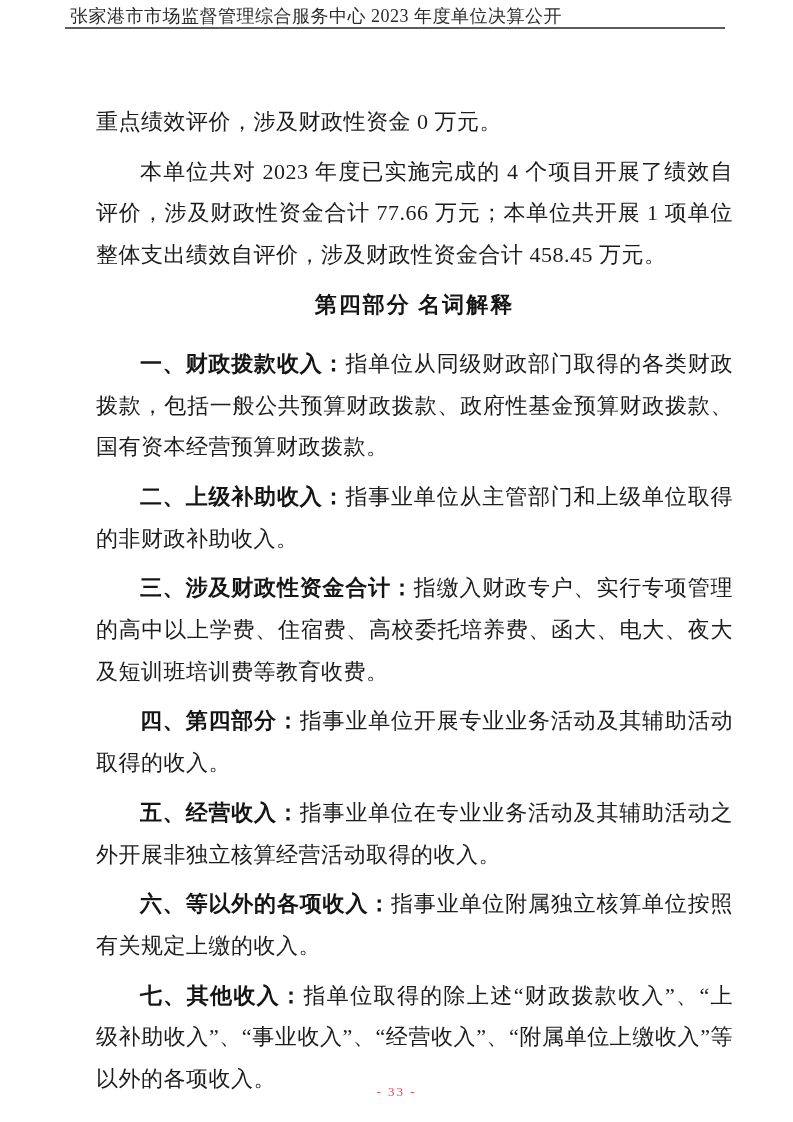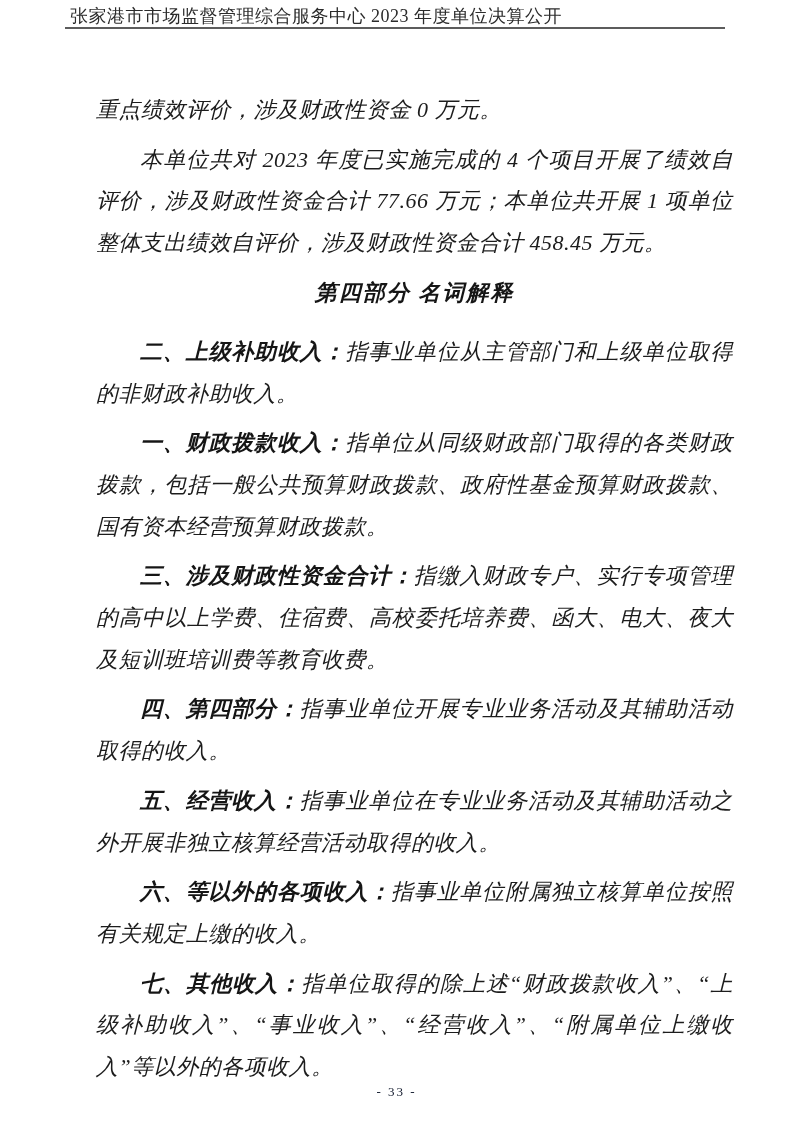--- a/index.html
+++ b/index.html
@@ -36,23 +36,22 @@
     position: absolute;
     left: 65px;
     top: 27px;
     width: 660px;
     height: 2px;
     background: #5c5c5c;
   }
   .content {
     position: absolute;
     left: 96px;
-    top: 89px;
+    top: 101px;
     width: 637px;
-    font-style: italic;
   }
   .para {
     margin: 0;
     font-size: 22px;
     line-height: 41.7px;
     text-align: justify;
     text-justify: inter-ideograph;
     letter-spacing: 0.5px;
   }
   .indent {
@@ -73,45 +72,45 @@
     color: #151515;
   }
   .page-number {
     position: absolute;
     left: 0;
     top: 1084px;
     width: 793px;
     text-align: center;
     font-size: 13px;
     letter-spacing: 2px;
-    color: #0f172a;
+    color: #ef4444;
   }
 </style>
 </head>
 <body>
 
 <div class="page">
 
   <div class="header-title">张家港市市场监督管理综合服务中心 2023 年度单位决算公开</div>
   <div class="header-rule"></div>
 
   <div class="content">
 
     <p class="para">重点绩效评价，涉及财政性资金 0 万元。</p>
 
     <p class="para indent">本单位共对 2023 年度已实施完成的 4 个项目开展了绩效自评价，涉及财政性资金合计 77.66 万元；本单位共开展 1 项单位整体支出绩效自评价，涉及财政性资金合计 458.45 万元。</p>
 
     <h2 class="section-heading">第四部分 名词解释</h2>
 
     <p class="para indent">
-      <span class="term">二、上级补助收入：</span><span>指事业单位从主管部门和上级单位取得的非财政补助收入。</span>
+      <span class="term">一、财政拨款收入：</span><span>指单位从同级财政部门取得的各类财政拨款，包括一般公共预算财政拨款、政府性基金预算财政拨款、国有资本经营预算财政拨款。</span>
     </p>
 
     <p class="para indent">
-      <span class="term">一、财政拨款收入：</span><span>指单位从同级财政部门取得的各类财政拨款，包括一般公共预算财政拨款、政府性基金预算财政拨款、国有资本经营预算财政拨款。</span>
+      <span class="term">二、上级补助收入：</span><span>指事业单位从主管部门和上级单位取得的非财政补助收入。</span>
     </p>
 
     <p class="para indent">
       <span class="term">三、涉及财政性资金合计：</span><span>指缴入财政专户、实行专项管理的高中以上学费、住宿费、高校委托培养费、函大、电大、夜大及短训班培训费等教育收费。</span>
     </p>
 
     <p class="para indent">
       <span class="term">四、第四部分：</span><span>指事业单位开展专业业务活动及其辅助活动取得的收入。</span>
     </p>
 

